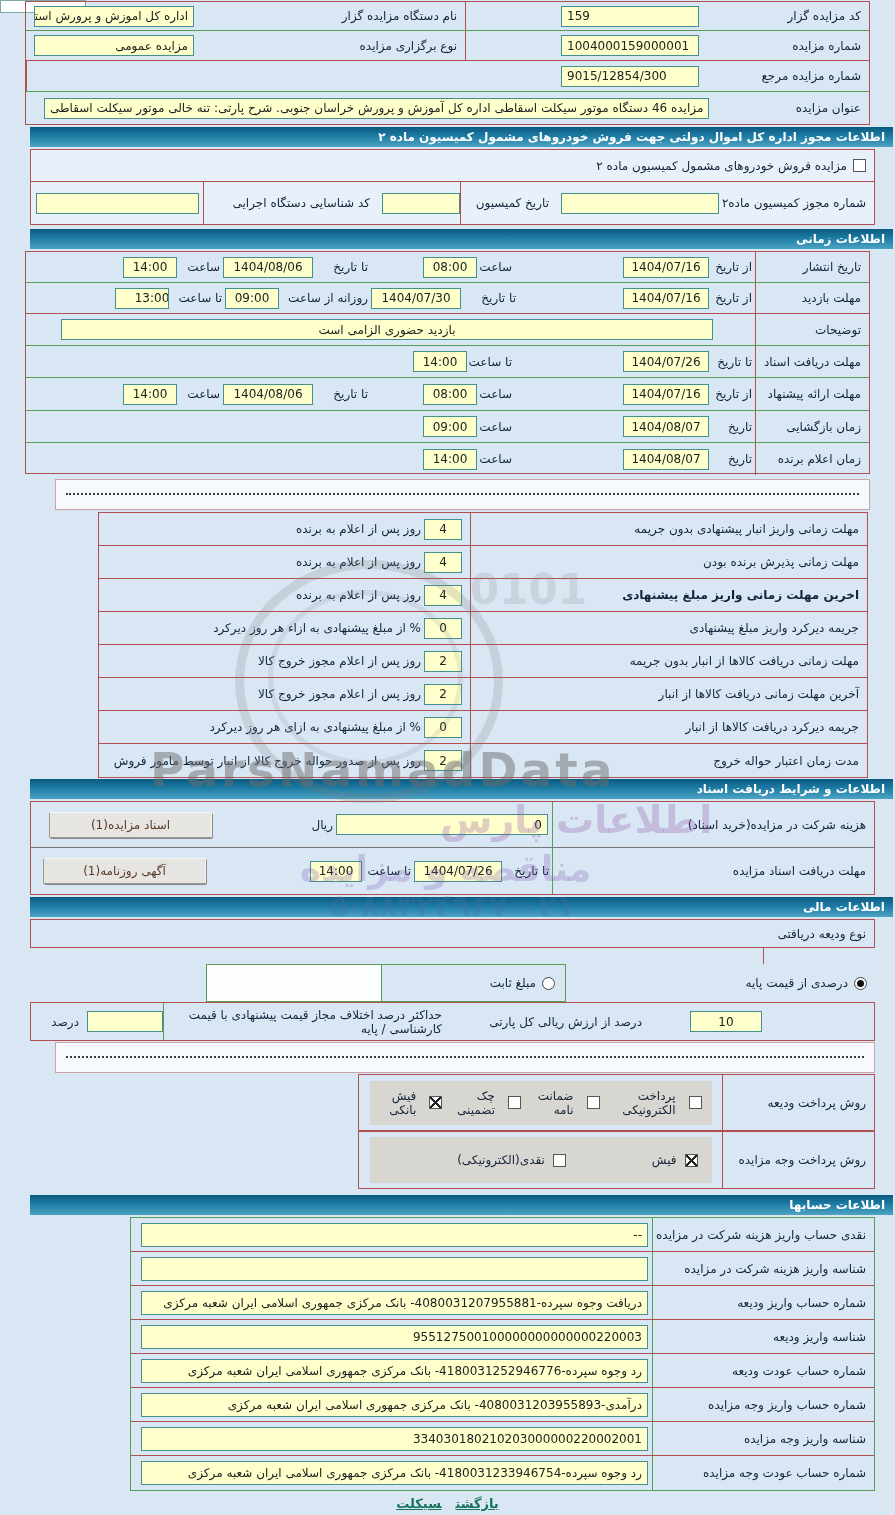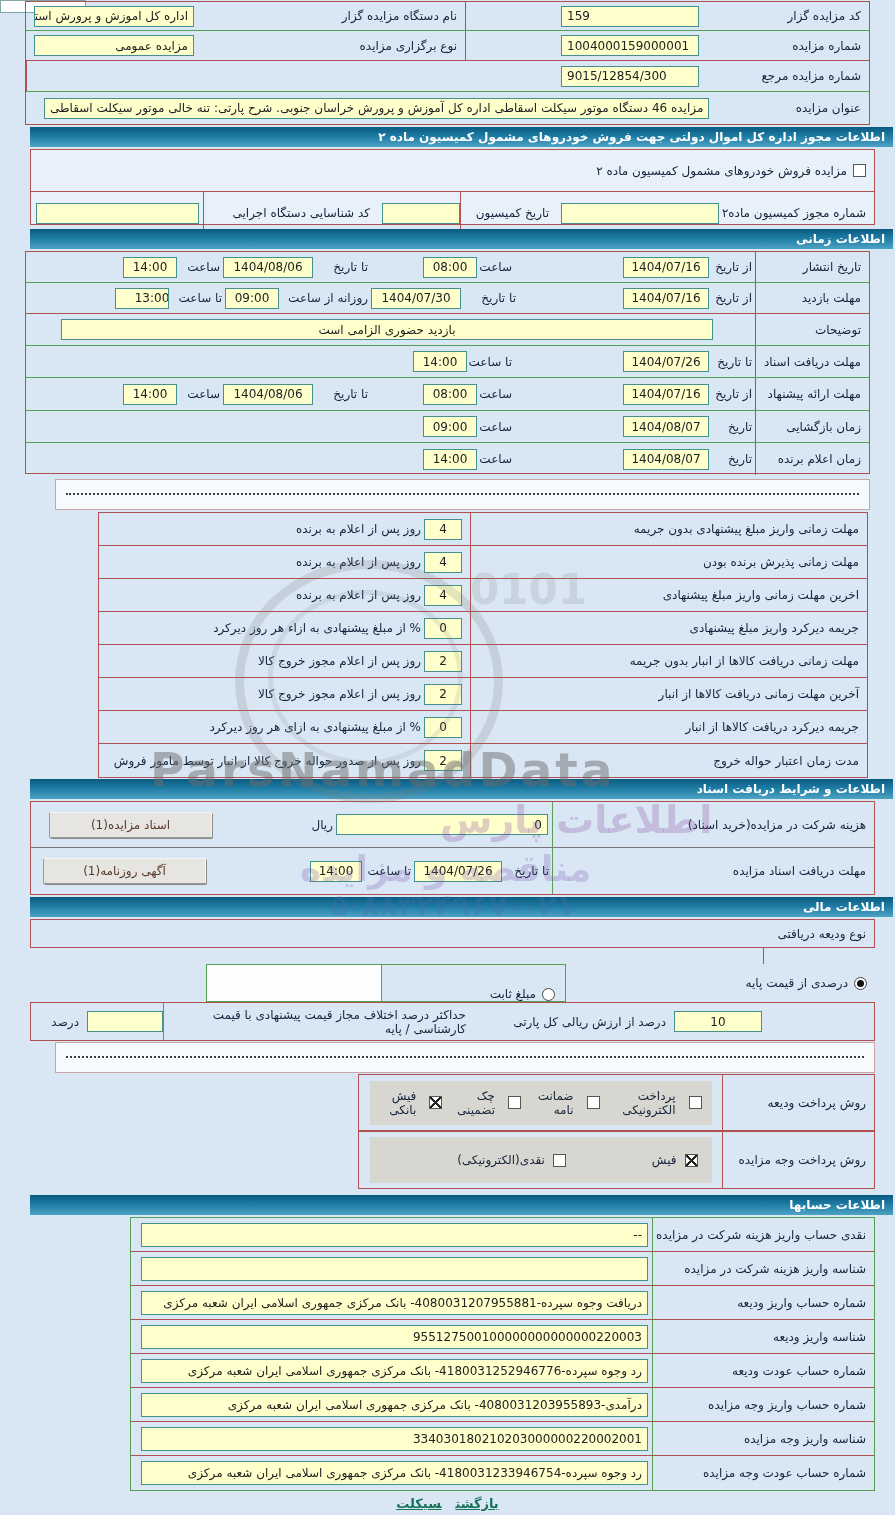--- a/index.html
+++ b/index.html
@@ -86,21 +86,21 @@
     <div class="row" style="height:32px;border-bottom:none;">
       <div class="cell lblc" style="width:170px;">عنوان مزایده</div>
       <div class="cell" style="flex:1;padding:0 6px 0 18px;">
           <div class="yi" style="width:100%;">مزایده 46 دستگاه موتور سیکلت اسقاطی اداره کل آموزش و پرورش خراسان جنوبی. شرح پارتی: تنه خالی موتور سیکلت اسقاطی</div>
         </div>
     </div>
   </div>
 
   <div class="hdr" style="top:127px;">اطلاعات مجوز اداره کل اموال دولتی جهت فروش خودروهای مشمول کمیسیون ماده ۲</div>
   <div class="tbl" style="top:149px;right:20px;width:845px;height:76px;background:#e8f1fa;">
-    <div class="row" style="height:42px;border-bottom-color:#b05050;">
+    <div class="row" style="height:32px;border-bottom-color:#b05050;">
       <div class="cell" style="padding-right:8px;gap:6px;">
         <span class="cb"></span>
         <span>مزایده فروش خودروهای مشمول کمیسیون ماده ۲</span>
       </div>
     </div>
     <div class="row" style="height:42px;">
       <div class="cell lblc" style="width:155px;">شماره مجوز کمیسیون ماده۲</div>
       <div class="cell" style="width:162px;">
           <div class="yi" style="width:158px;"></div>
         </div>
@@ -185,35 +185,35 @@
       <div class="yi num center" style="width:54px;">14:00</div>
     </div>
   </div>
 
   <div class="dashstrip" style="top:479px;right:25px;width:815px;height:31px;">
       <div class="dashline"></div>
     </div>
 
   <div class="tbl" style="top:512px;right:27px;width:770px;height:266px;">
     <div class="row" style="height:33px;border-bottom-color:#b05050;">
-      <div class="cell lblc divl" style="width:397px;">مهلت زمانی واریز مبلغ پیشنهادی بدون جریمه</div>
+      <div class="cell lblc divl" style="width:397px;">مهلت زمانی واریز انبار پیشنهادی بدون جریمه</div>
       <div class="cell" style="padding-right:8px;">
           <div class="yi num center" style="width:38px;">4</div>
         </div>
       <span class="ts">روز پس از اعلام به برنده</span>
     </div>
     <div class="row" style="height:33px;border-bottom-color:#b05050;">
       <div class="cell lblc divl" style="width:397px;">مهلت زمانی پذیرش برنده بودن</div>
       <div class="cell" style="padding-right:8px;">
           <div class="yi num center" style="width:38px;">4</div>
         </div>
       <span class="ts">روز پس از اعلام به برنده</span>
     </div>
     <div class="row" style="height:33px;border-bottom-color:#b05050;">
-      <div class="cell lblc divl" style="width:397px;">اخرین مهلت زمانی واریز مبلغ پیشنهادی</div>
+      <div class="cell lblc divl" style="width:397px;font-weight:bold;">اخرین مهلت زمانی واریز مبلغ پیشنهادی</div>
       <div class="cell" style="padding-right:8px;">
           <div class="yi num center" style="width:38px;">4</div>
         </div>
       <span class="ts">روز پس از اعلام به برنده</span>
     </div>
     <div class="row" style="height:33px;border-bottom-color:#b05050;">
       <div class="cell lblc divl" style="width:397px;">جریمه دیرکرد واریز مبلغ پیشنهادی</div>
       <div class="cell" style="padding-right:8px;">
           <div class="yi num center" style="width:38px;">0</div>
         </div>
@@ -276,30 +276,30 @@
     <div class="row" style="height:100%;border-bottom:none;">
       <div class="cell lblc">نوع ودیعه دریافتی</div>
     </div>
   </div>
   <div class="abs" style="top:948px;right:131px;height:16px;border-left:1px solid #b05050;"></div>
   <div class="abs" style="top:964px;right:20px;width:675px;height:38px;display:flex;direction:rtl;">
     <div class="cell" style="width:309px;padding-right:8px;gap:6px;">
       <span class="rd checked"></span>
       <span>درصدی از قیمت پایه</span>
     </div>
-    <div class="cell" style="width:184px;padding-right:10px;gap:6px;border:1px solid #55a055;border-left:none;align-items:flex-end;">
+    <div class="cell" style="width:184px;padding-right:10px;gap:6px;border:1px solid #55a055;border-left:none;">
       <span class="rd"></span>
       <span>مبلغ ثابت</span>
     </div>
     <div class="cell" style="width:176px;background:#fdfefe;border:1px solid #55a055;"></div>
   </div>
   <div class="tbl" style="top:1002px;right:20px;width:845px;height:39px;">
     <div class="row" style="height:100%;border-bottom:none;">
       <span style="width:112px;"></span>
-      <div class="yi num center" style="width:88px;">10</div>
+      <div class="yi num center" style="width:72px;margin-left:40px;">10</div>
       <div class="cell lblc" style="width:196px;">درصد از ارزش ریالی کل پارتی</div>
       <div class="cell divg lblc" style="flex:1;padding-right:12px;">حداکثر درصد اختلاف مجاز قیمت پیشنهادی با قیمت کارشناسی / پایه</div>
       <div class="yi" style="width:76px;"></div>
       <span class="ts" style="width:56px;padding-right:8px;">درصد</span>
     </div>
   </div>
 
   <div class="dashstrip" style="top:1042px;right:20px;width:820px;height:31px;">
       <div class="dashline"></div>
     </div>

